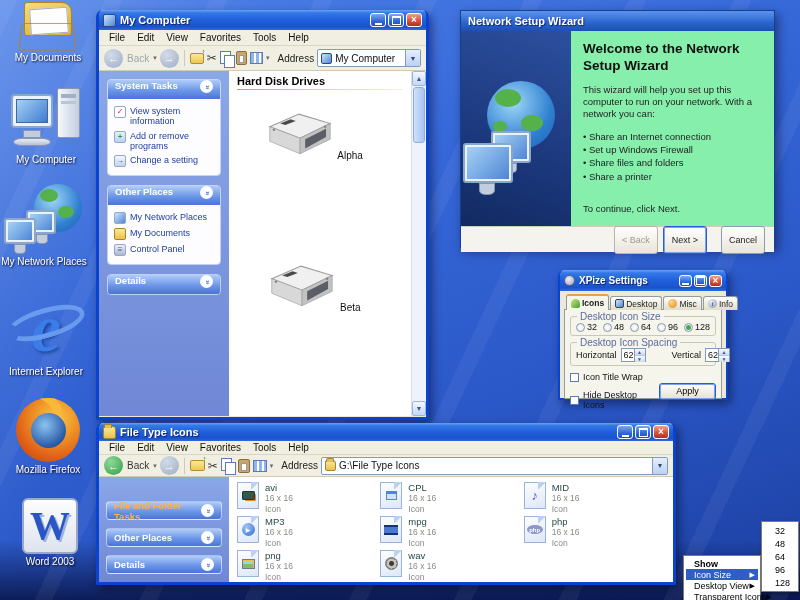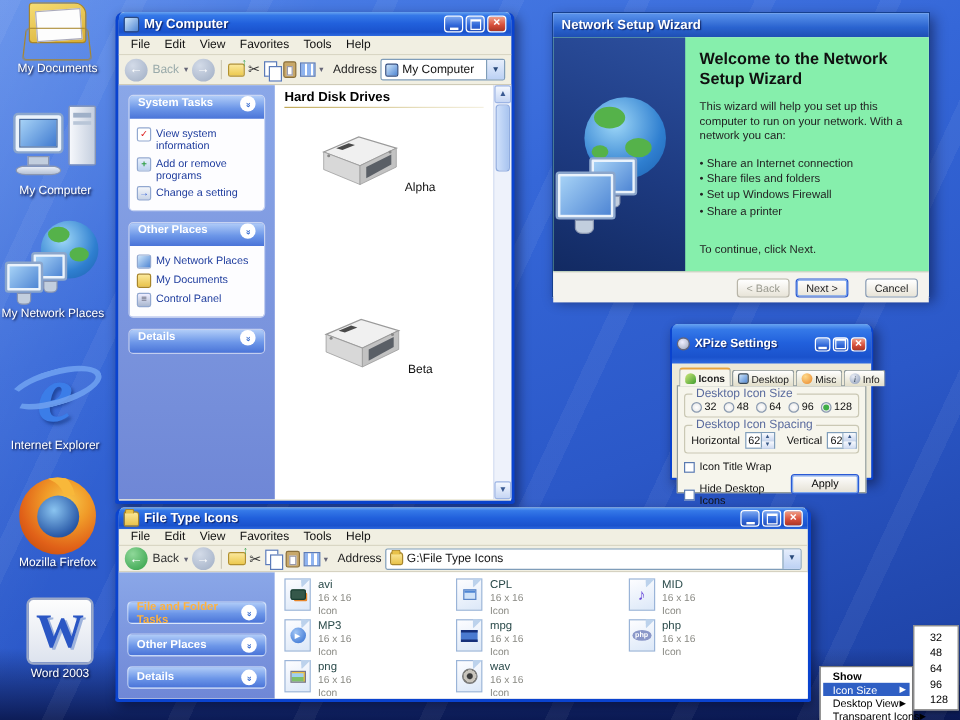--- a/index.html
+++ b/index.html
@@ -114,27 +114,27 @@
   .wiz-title{height:20px;background:linear-gradient(180deg,#5b94ec,#2a63cf 60%,#1e4fb4);color:#fff;font-size:11px;font-weight:bold;display:flex;align-items:center;padding:0 7px;text-shadow:1px 1px 1px rgba(0,0,40,.6);}
   .wiz-body{position:relative;height:195px;background:#86efac;overflow:hidden;}
   .wm{position:absolute;left:0;top:0;width:110px;height:100%;background:linear-gradient(200deg,#2c4f9e 0%,#1d3a80 55%,#122a62 100%);}
   .wiz-text{position:absolute;left:122px;top:10px;right:10px;}
   .wiz-h1{font-size:13.5px;font-weight:bold;color:#101010;line-height:1.25;}
   .wiz-p{margin-top:9px;font-size:9.5px;color:#222;line-height:1.3;}
   .wiz-ul{margin-top:9px;list-style:none;font-size:9.5px;color:#222;line-height:1.4;}
   .wiz-ul li::before{content:"•  ";}
   .wiz-note{position:absolute;left:122px;bottom:12px;font-size:9.5px;color:#222;}
   .wiz-footer{height:26px;background:#f4f3ee;border-top:1px solid #cfcdc0;display:flex;align-items:center;justify-content:flex-end;gap:5px;padding:0 9px;}
-  .xbtn{min-width:44px;height:16px;font-size:9px;border:1px solid #8a9db5;border-radius:3px;background:linear-gradient(180deg,#fff,#e8e4d8);display:flex;align-items:center;justify-content:center;color:#222;padding:0 4px;}
+  .xbtn{min-width:44px;height:28px;font-size:9px;border:1px solid #8a9db5;border-radius:3px;background:linear-gradient(180deg,#fff,#e8e4d8);display:flex;align-items:center;justify-content:center;color:#222;padding:0 4px;}
   .xbtn.dis{color:#9a9a8f;border-color:#b8b5a8;}
   .xbtn.def{border-color:#2a5ad4;box-shadow:0 0 0 1px #7aa4ec inset;}
   .xbtn.cancel{margin-left:9px;}
   
   #xpz{left:558px;top:270px;width:170px;height:130px;border-width:2px;}
-  #xpz .titlebar{height:33px;}
+  #xpz .titlebar{height:21px;}
   #xpz .ttext{font-size:10px;}
   #xpz .wb{width:13px;height:12px;}
   .xpz-body{padding:3px 4px 0;}
   .tabs{display:flex;gap:1px;align-items:flex-end;height:16px;padding-left:2px;}
   .tab{display:flex;align-items:center;gap:2px;font-size:8.5px;color:#222;padding:0 4px;height:14px;border:1px solid #919b9c;border-bottom:none;border-radius:3px 3px 0 0;background:linear-gradient(#fff,#e0ddc8);}
   .tab.active{height:16px;background:#f6f5ec;border-top:2px solid #e8a33d;font-weight:bold;}
   .ticn{width:9px;height:9px;border-radius:2px;flex:0 0 auto;}
   .ticn.key{background:linear-gradient(135deg,#cfe87a,#3f9e30);border-radius:50% 50% 2px 2px;}
   .ticn.desk{background:linear-gradient(135deg,#cfe6fa,#4f86d4);border:1px solid #345;}
   .ticn.misc{background:radial-gradient(circle at 35% 30%,#ffd98a,#e8862a);border-radius:50%;}
@@ -393,22 +393,22 @@
         <div class="mini-mon" style="left:2px;top:112px;width:50px;height:40px">
             <b></b>
           </div>
         <div class="mini-stand" style="left:18px;top:152px;width:16px;height:12px"></div>
       </div>
       <div class="wiz-text">
         <div class="wiz-h1">Welcome to the Network Setup Wizard</div>
         <div class="wiz-p">This wizard will help you set up this computer to run on your network. With a network you can:</div>
         <ul class="wiz-ul">
           <li>Share an Internet connection</li>
+          <li>Set up Windows Firewall</li>
           <li>Share files and folders</li>
-          <li>Set up Windows Firewall</li>
           <li>Share a printer</li>
         </ul>
       </div>
       <div class="wiz-note">To continue, click Next.</div>
     </div>
     <div class="wiz-footer">
       <span class="xbtn dis">&lt; Back</span>
       <span class="xbtn def">Next &gt;</span>
       <span class="xbtn cancel">Cancel</span>
     </div>
@@ -473,21 +473,21 @@
           <span class="grp-title">Desktop Icon Spacing</span>
           <div class="sprow">
             <span>Horizontal</span>
             <span class="spin">
                 <span class="val">62</span>
                 <span class="updown">
                   <span>▲</span>
                   <span>▼</span>
                 </span>
               </span>
-            <span style="margin-left:6px">Vertical</span>
+            <span style="margin-left:22px">Vertical</span>
             <span class="spin">
                 <span class="val">62</span>
                 <span class="updown">
                   <span>▲</span>
                   <span>▼</span>
                 </span>
               </span>
           </div>
         </div>
         <div class="xpz-bottom">

